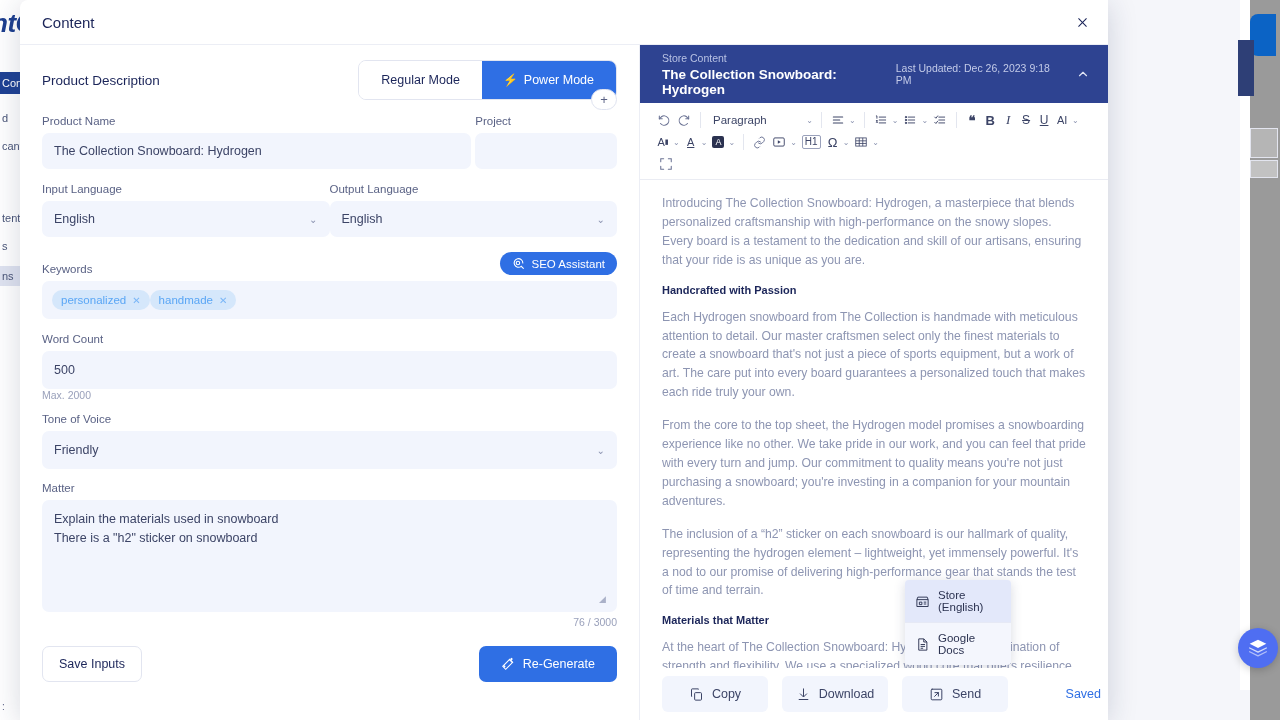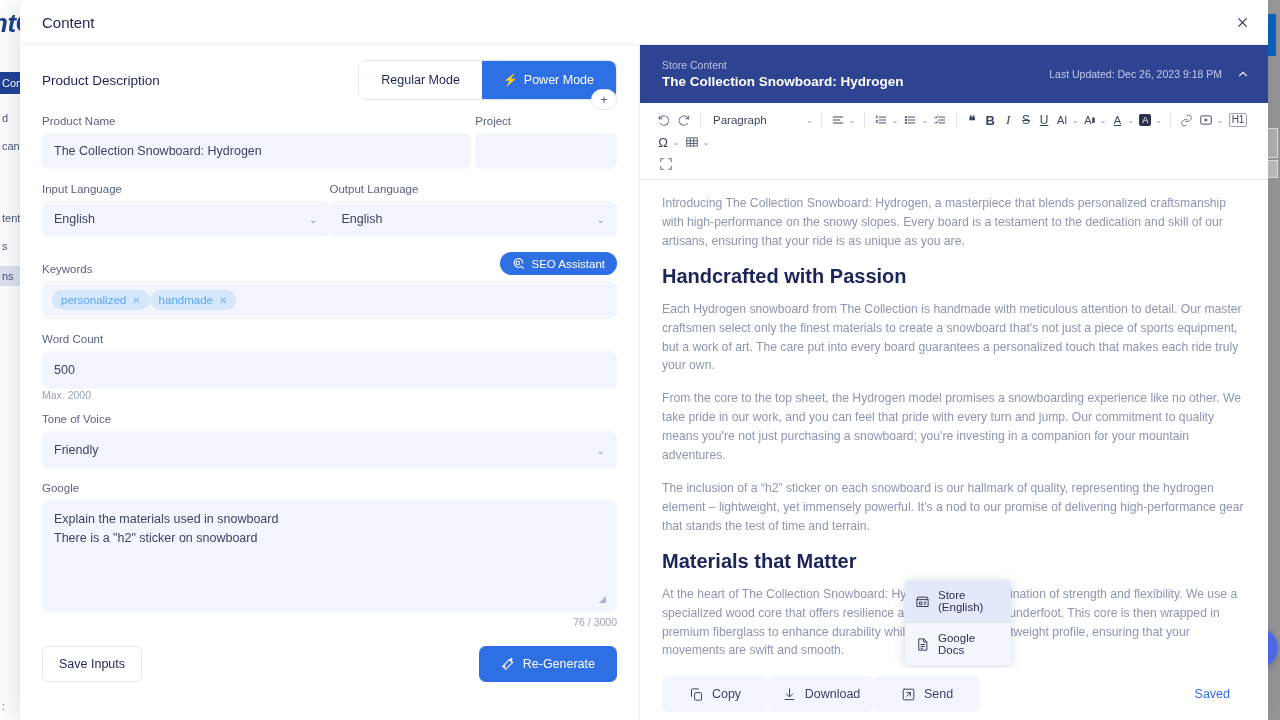--- a/index.html
+++ b/index.html
@@ -59,21 +59,21 @@
     position: absolute; right: 30px; top: 0; width: 10px; height: 690px;
     background: #ffffff;
   }
   .bg-bottomline {
     position: absolute; left: 2px; bottom: 8px; font-size: 10px; color: #5a6285;
   }
 
   
   #modal {
     position: absolute; left: 20px; top: 0;
-    width: 1248px; height: 720px;
+    width: 1088px; height: 720px;
     background: #ffffff;
     border-radius: 8px 0 0 0;
     box-shadow: 0 4px 30px rgba(30,40,80,.18);
     overflow: hidden;
     display: flex; flex-direction: column;
   }
   .modal-header {
     height: 44px; flex: 0 0 44px;
     display: flex; align-items: center;
     padding: 0 22px 0 22px;
@@ -249,41 +249,41 @@
 
   .editor-content {
     flex: 1; overflow: hidden; padding: 14px 22px 0 22px;
     position: relative;
   }
   .ed-p {
     font-size: 12.2px; line-height: 1.55; color: #8d95b2;
     margin-bottom: 14px;
   }
   .ed-h2 {
-    font-size: 20px; font-weight: 700; color: #1b2559;
+    font-size: 11px; font-weight: 700; color: #1b2559;
     margin: 4px 0 12px 0;
   }
 
   .ctx-menu {
     position: absolute; left: 265px; top: 400px;
     width: 106px; background: #f4f6fd; border-radius: 4px;
     box-shadow: 0 2px 12px rgba(40,50,90,.18);
     overflow: hidden; z-index: 30;
   }
   .ctx-item {
     display: flex; align-items: center; gap: 8px;
     font-size: 11.5px; color: #2b3250; padding: 9px 10px;
     cursor: pointer;
   }
   .ctx-item.hover { background: #e3e8fa; }
   .ctx-sep { height: 1px; background: #e6e9f5; }
 
   .bottom-bar {
     flex: 0 0 52px; display: flex; align-items: center;
-    padding: 0 38px 0 22px; position: relative;
+    padding: 0 7px 0 22px; gap: 14px; position: relative;
   }
   .bb-btn {
     background: #f2f5fd; border-radius: 6px; border: none;
     display: flex; align-items: center; justify-content: center; gap: 8px;
     font-size: 12.5px; color: #3c4466; height: 36px; width: 106px;
     cursor: pointer; font-family: inherit;
   }
   .bb-saved {
     margin-left: auto; font-size: 12.5px; color: #2f6fe4; cursor: pointer;
   }
@@ -407,21 +407,21 @@
 
       <div style="margin-top:12px;">
         <span class="field-label">Tone of Voice</span>
         <div class="select-box" style="height:38px;">
           <span>Friendly</span>
           <span class="chev">⌄</span>
         </div>
       </div>
 
       <div style="margin-top:13px;">
-        <span class="field-label">Google</span>
+        <span class="field-label">Matter</span>
         <div class="brief-box">Explain the materials used in snowboard
 There is a "h2" sticker on snowboard</div>
         <div class="resize-grip" style="position:relative;float:right;margin-top:-14px;margin-right:6px;">◢</div>
         <div class="count-right">76 / 3000</div>
       </div>
 
       <div class="left-actions">
         <button class="save-inputs">Save Inputs</button>
         <button class="regen-btn">
           <span>

